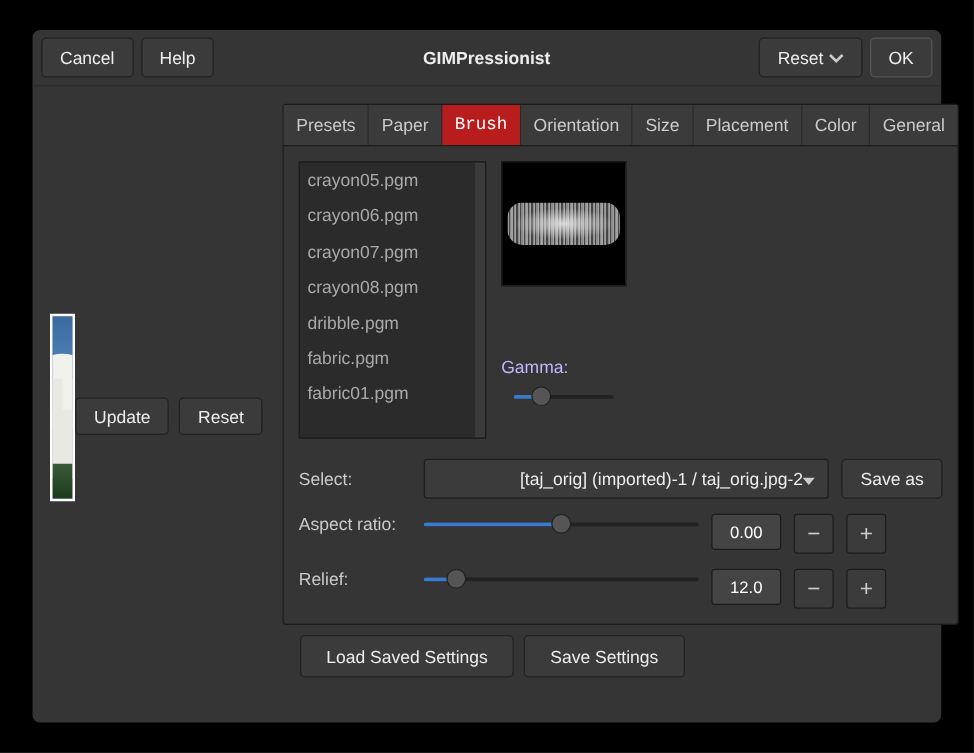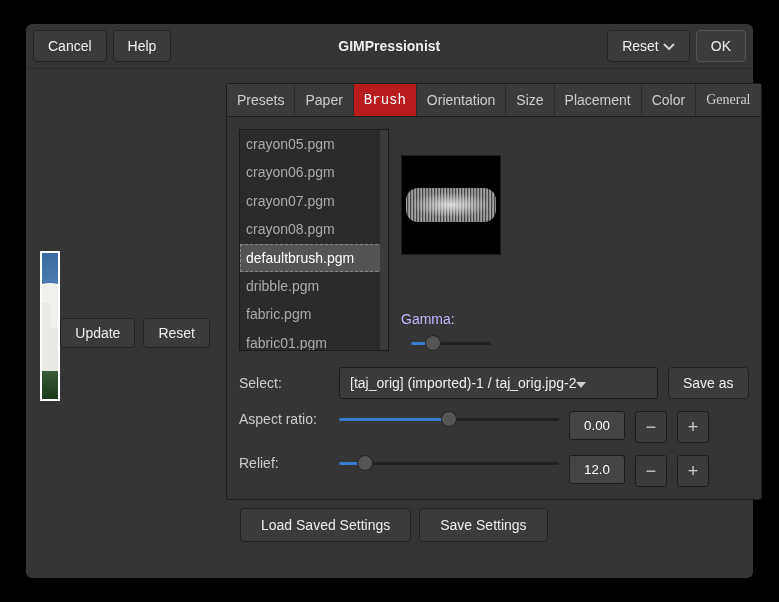--- a/index.html
+++ b/index.html
@@ -118,34 +118,33 @@
     border-bottom: 1px solid #1c1c1c;
   }
   .tab {
     padding: 8px 10px;
     background: #3b3b3b;
     border-right: 1px solid #2a2a2a;
     cursor: pointer;
     color: #ccc;
     font-size: 14px;
   }
-  .tab:last-child { border-right: none; font-family: Liberation Serif, serif; }
+  .tab:last-child { border-right: none; }
   .tab.active {
     background: #b91c1c;
     color: #fff;
     border-bottom: none;
     font-family: Liberation Mono, monospace;
   }
   .tab-content {
     padding: 12px;
   }
   .brush-top {
     display: flex;
     gap: 12px;
-    align-items: flex-end;
   }
   .brush-list {
     width: 150px;
     height: 222px;
     background: #2b2b2b;
     border: 1px solid #1c1c1c;
     overflow: hidden;
     position: relative;
   }
   .brush-list .item {
@@ -239,21 +238,21 @@
     color: #ccc;
   }
   .dropdown {
     flex: 1;
     background: #3b3b3b;
     border: 1px solid #1c1c1c;
     border-radius: 3px;
     padding: 7px 10px;
     display: flex;
     align-items: center;
-    justify-content: flex-start;
+    justify-content: flex-end;
     cursor: pointer;
     color: #eee;
   }
   .spin-row {
     display: flex;
     align-items: flex-start;
     gap: 10px;
     margin-top: 12px;
   }
   .spin-row .label { width: 90px; color: #ccc; }
@@ -339,21 +338,20 @@
             <div class="tab">General</div>
           </div>
         <div class="tab-content">
 
           <div class="brush-top">
             <div class="brush-list" id="brush-list">
               <div class="item">crayon05.pgm</div>
                 <div class="item">crayon06.pgm</div>
                 <div class="item">crayon07.pgm</div>
                 <div class="item">crayon08.pgm</div>
-                <div class="item selected">defaultbrush.pgm</div>
                 <div class="item">dribble.pgm</div>
                 <div class="item">fabric.pgm</div>
                 <div class="item">fabric01.pgm</div>
                 <div class="scroll-track"></div>
             </div>
             <div class="brush-preview-col">
               <div class="brush-preview">
                 <div class="stroke"></div>
               </div>
               <div class="gamma-label">Gamma:</div>

